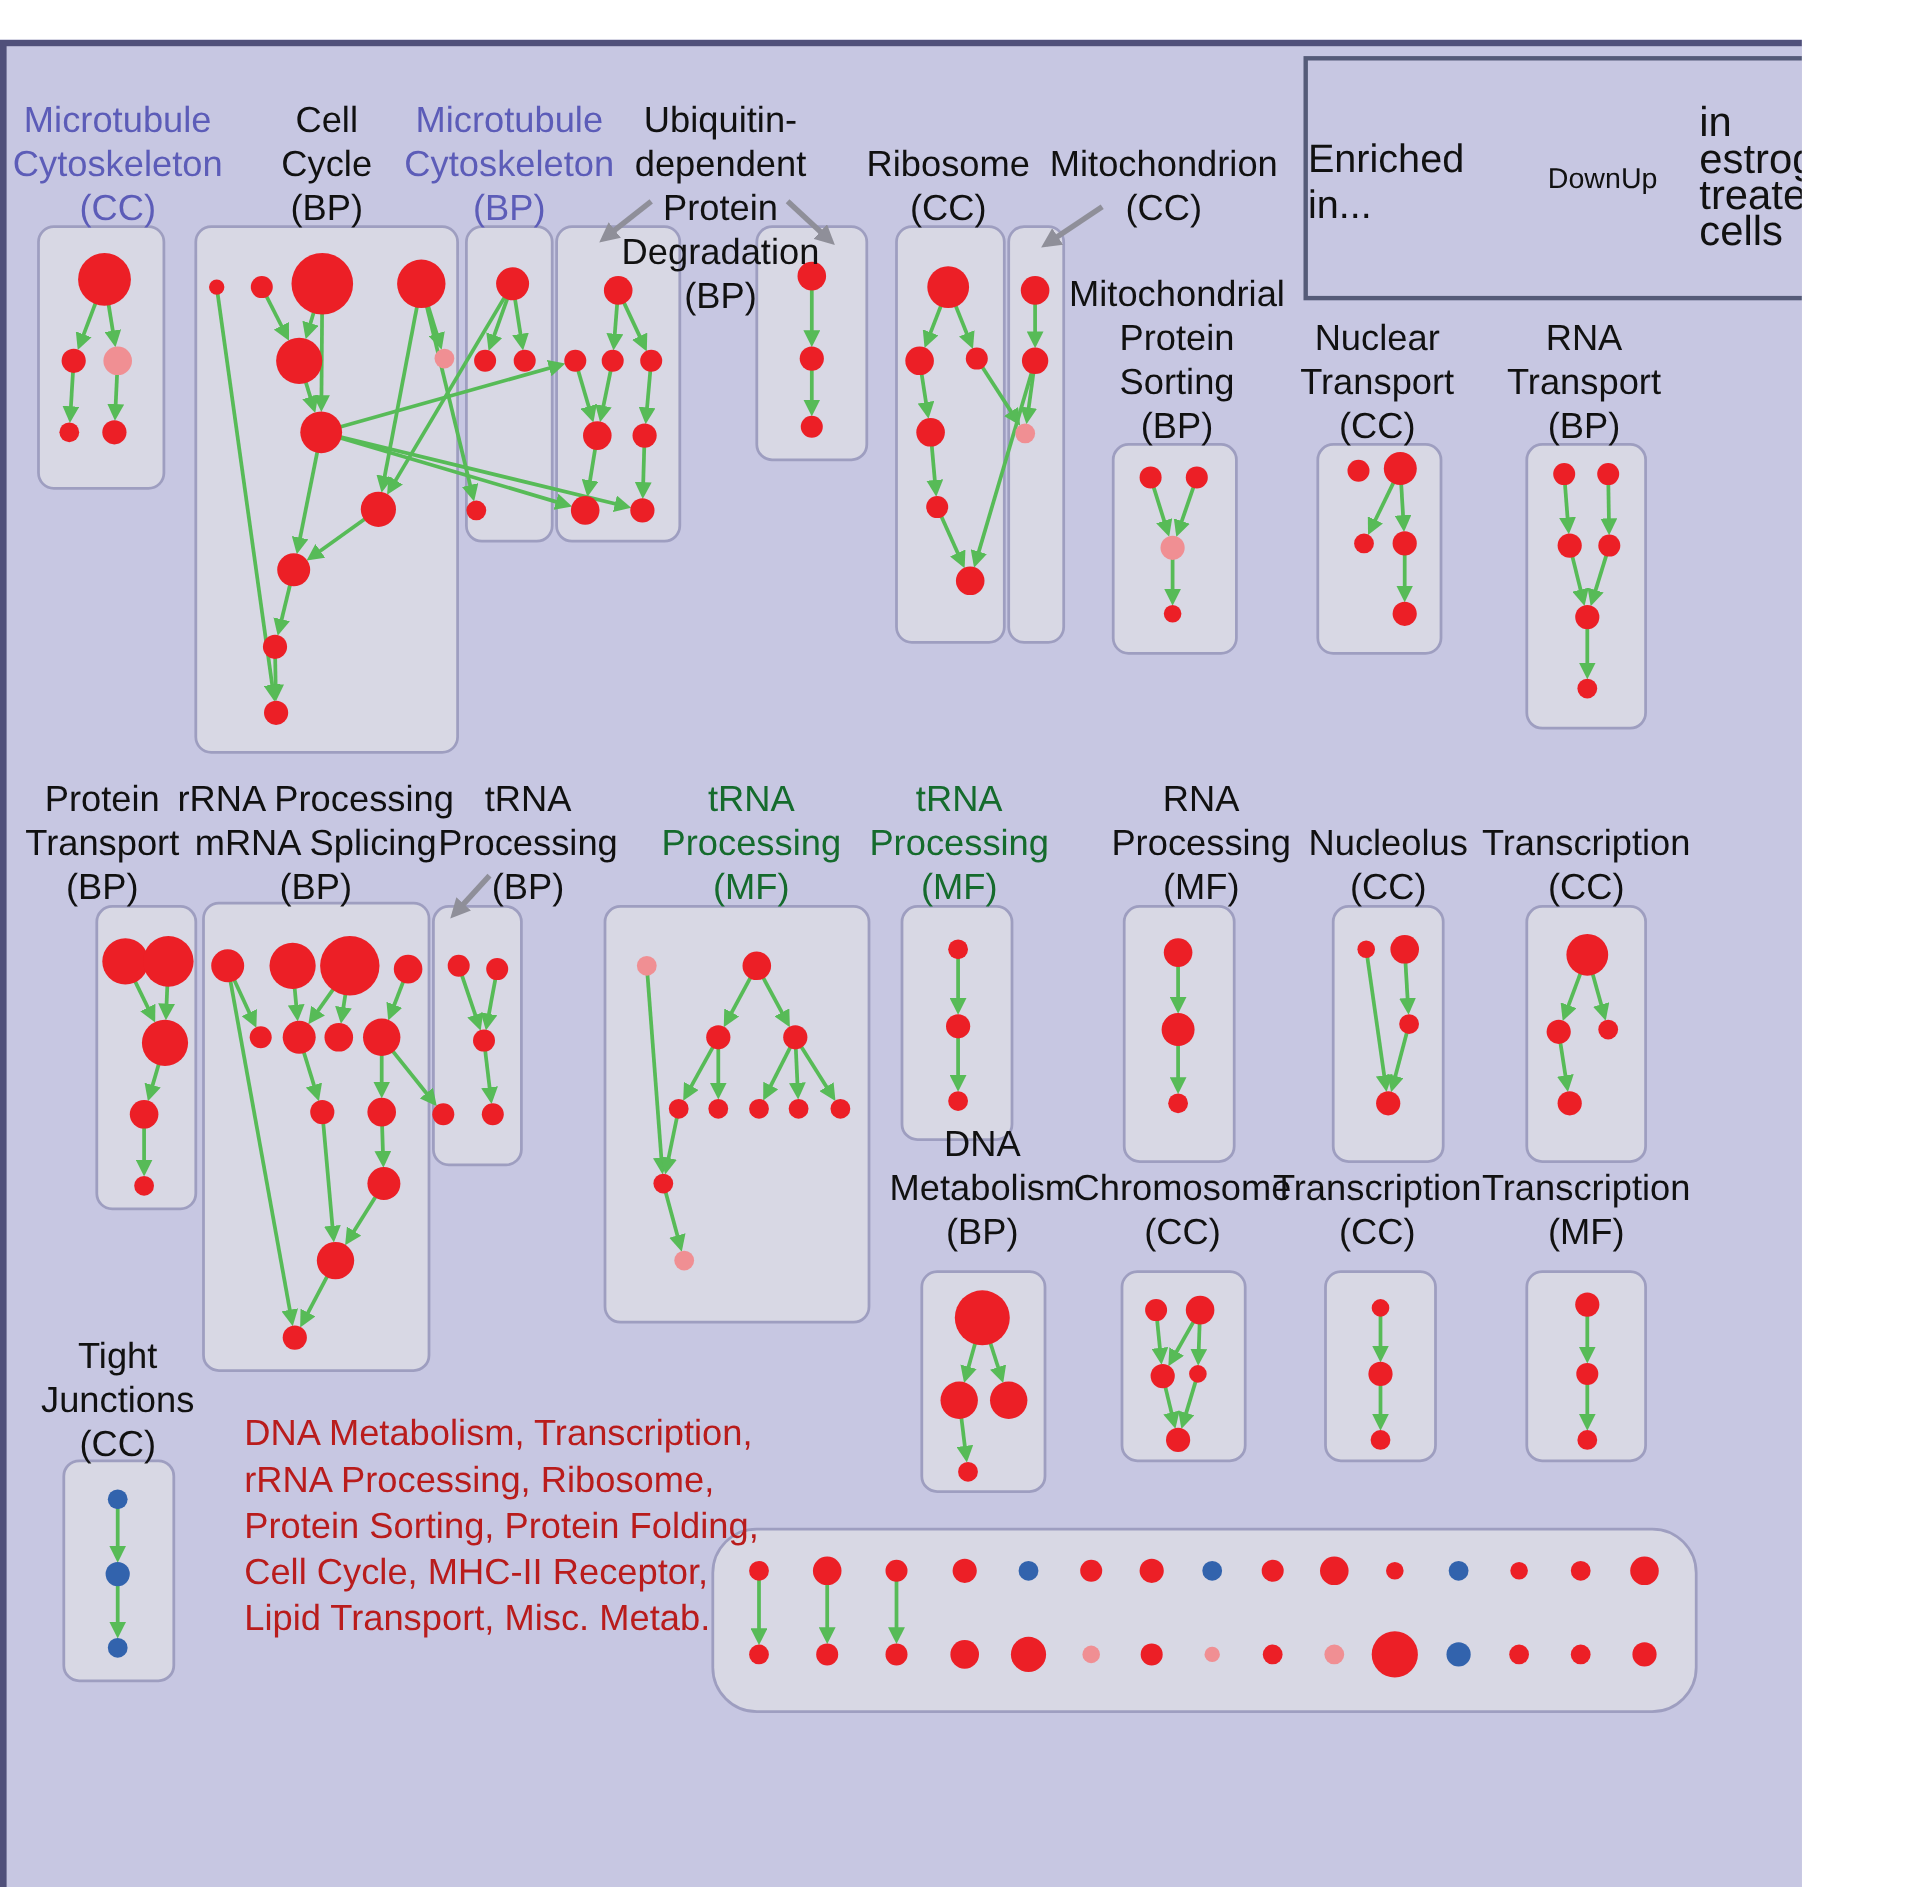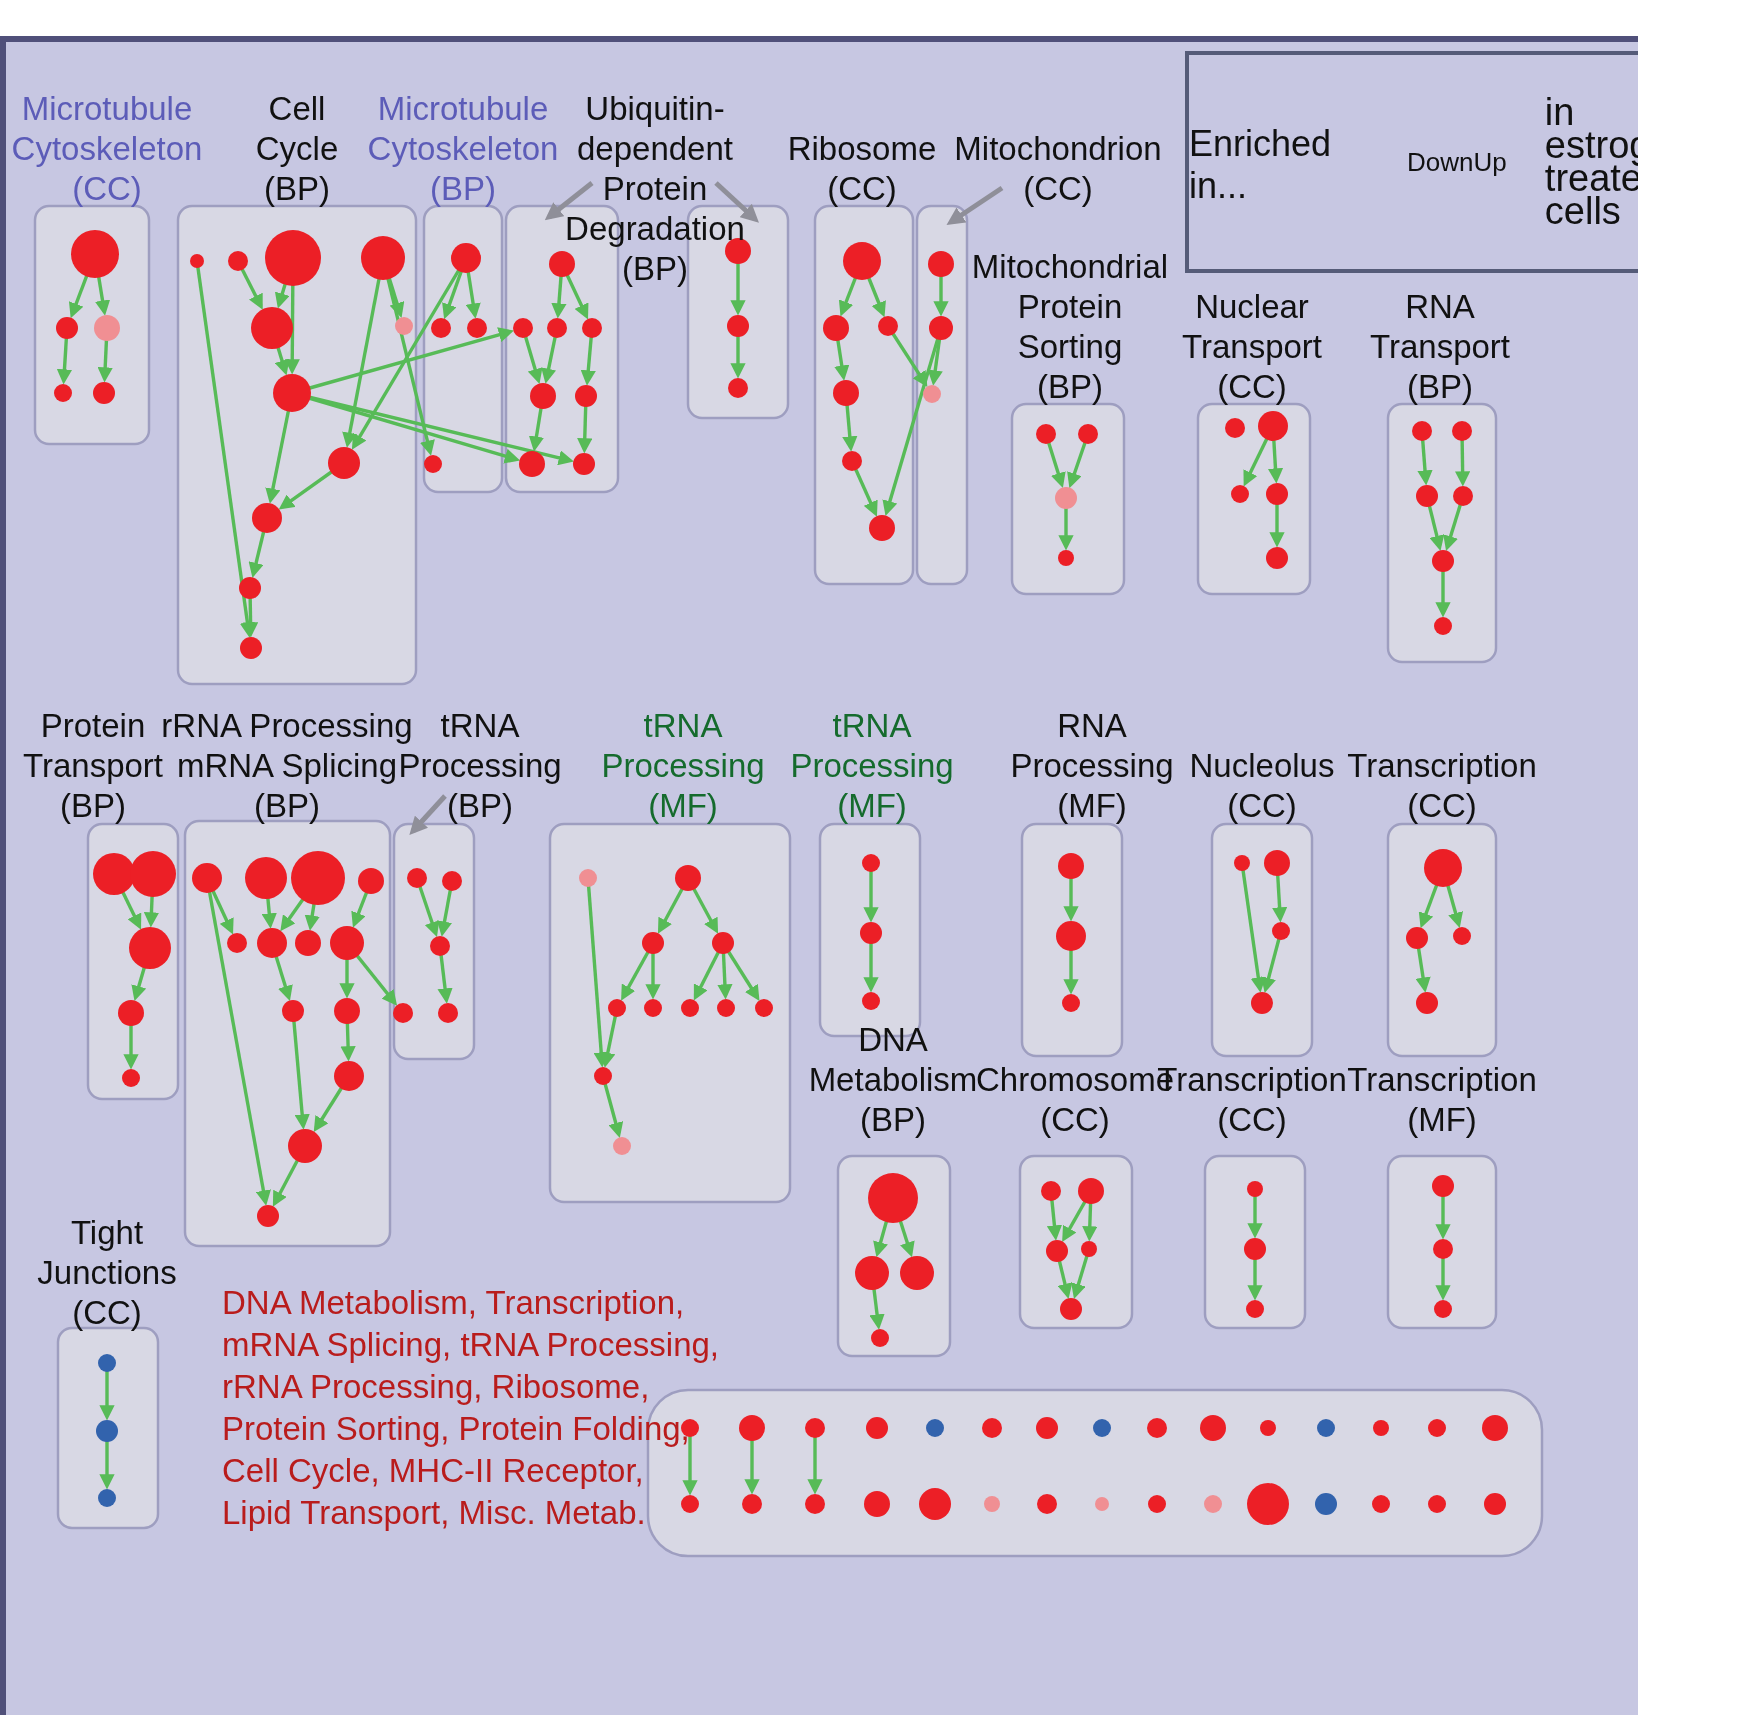--- a/index.html
+++ b/index.html
@@ -359,20 +359,19 @@
     <div class="legend-downup">
       <span>Down</span>
       <span>Up</span>
     </div>
     <div class="legend-sub">in estrogen-treated cells</div>
     <div class="legend-sub">vs. untreated tRNA</div>
   </div>
 
   <div id="misc-text">
     <div>DNA Metabolism, Transcription,</div>
-    <div>mRNA Splicing, tRNA Processing,</div>
     <div>rRNA Processing, Ribosome,</div>
     <div>Protein Sorting, Protein Folding,</div>
     <div>Cell Cycle, MHC-II Receptor,</div>
     <div>Lipid Transport, Misc. Metab.</div>
   </div>
 
 </div>
 
 </body></html>

